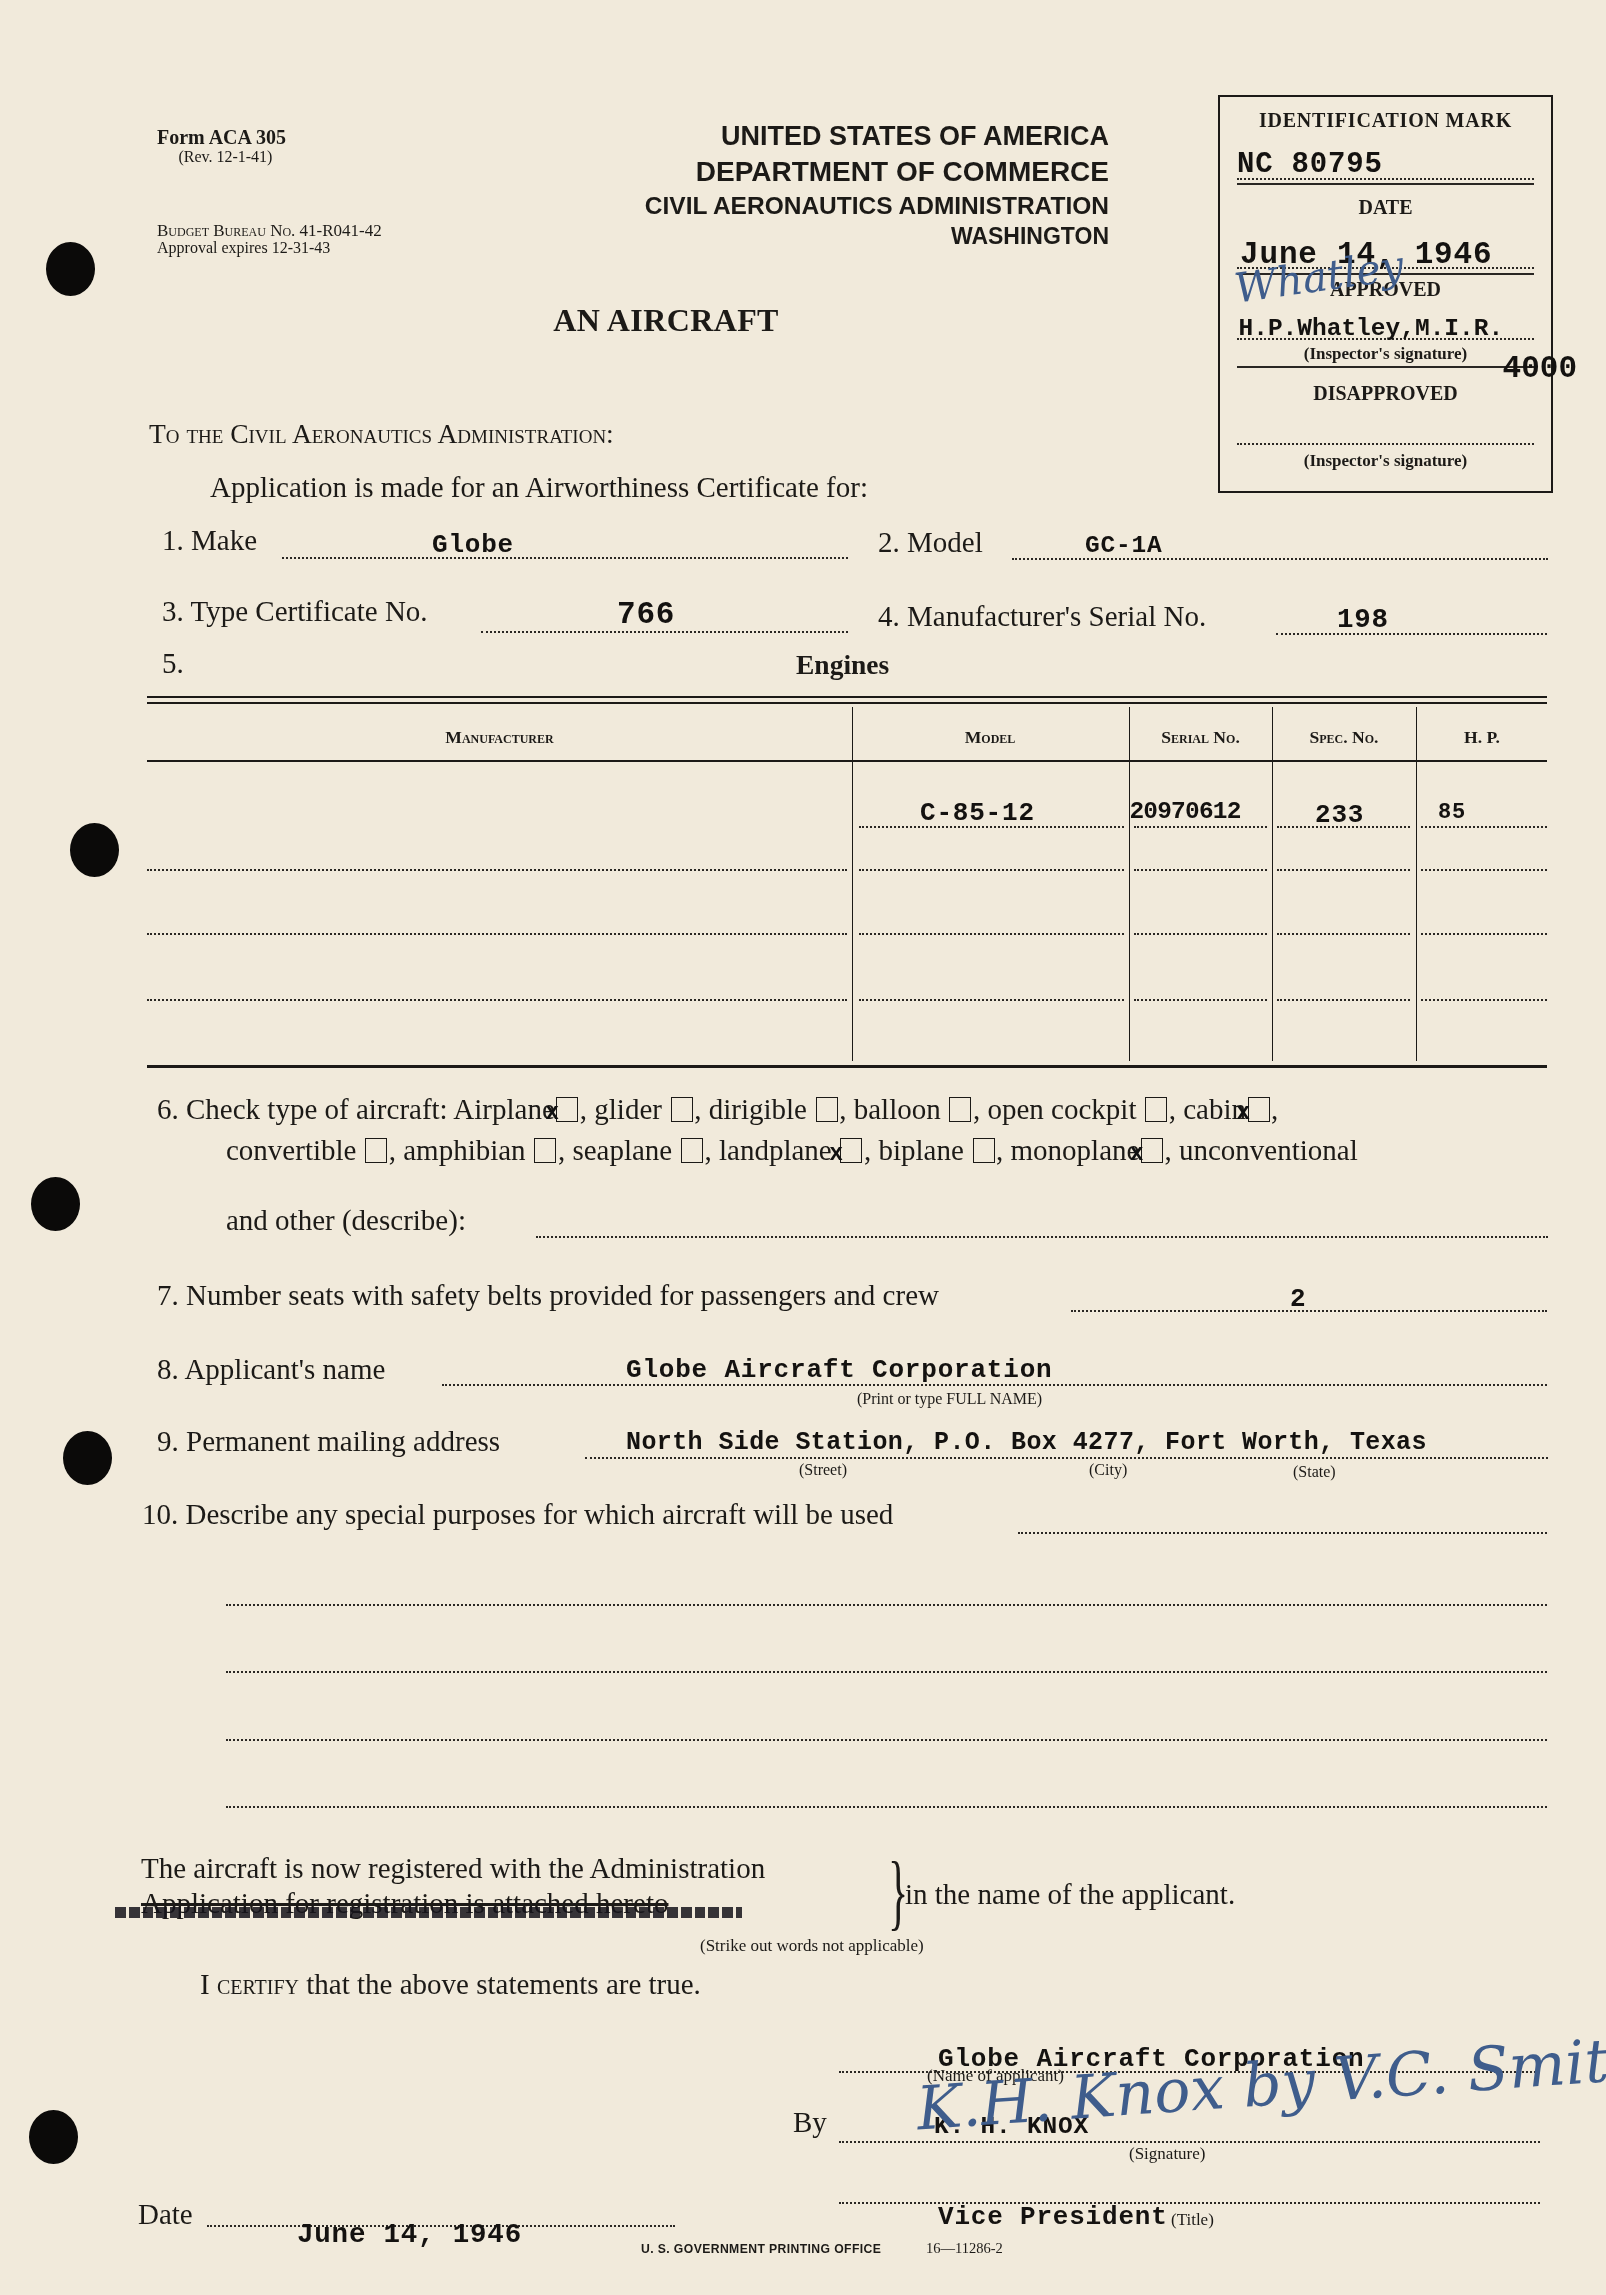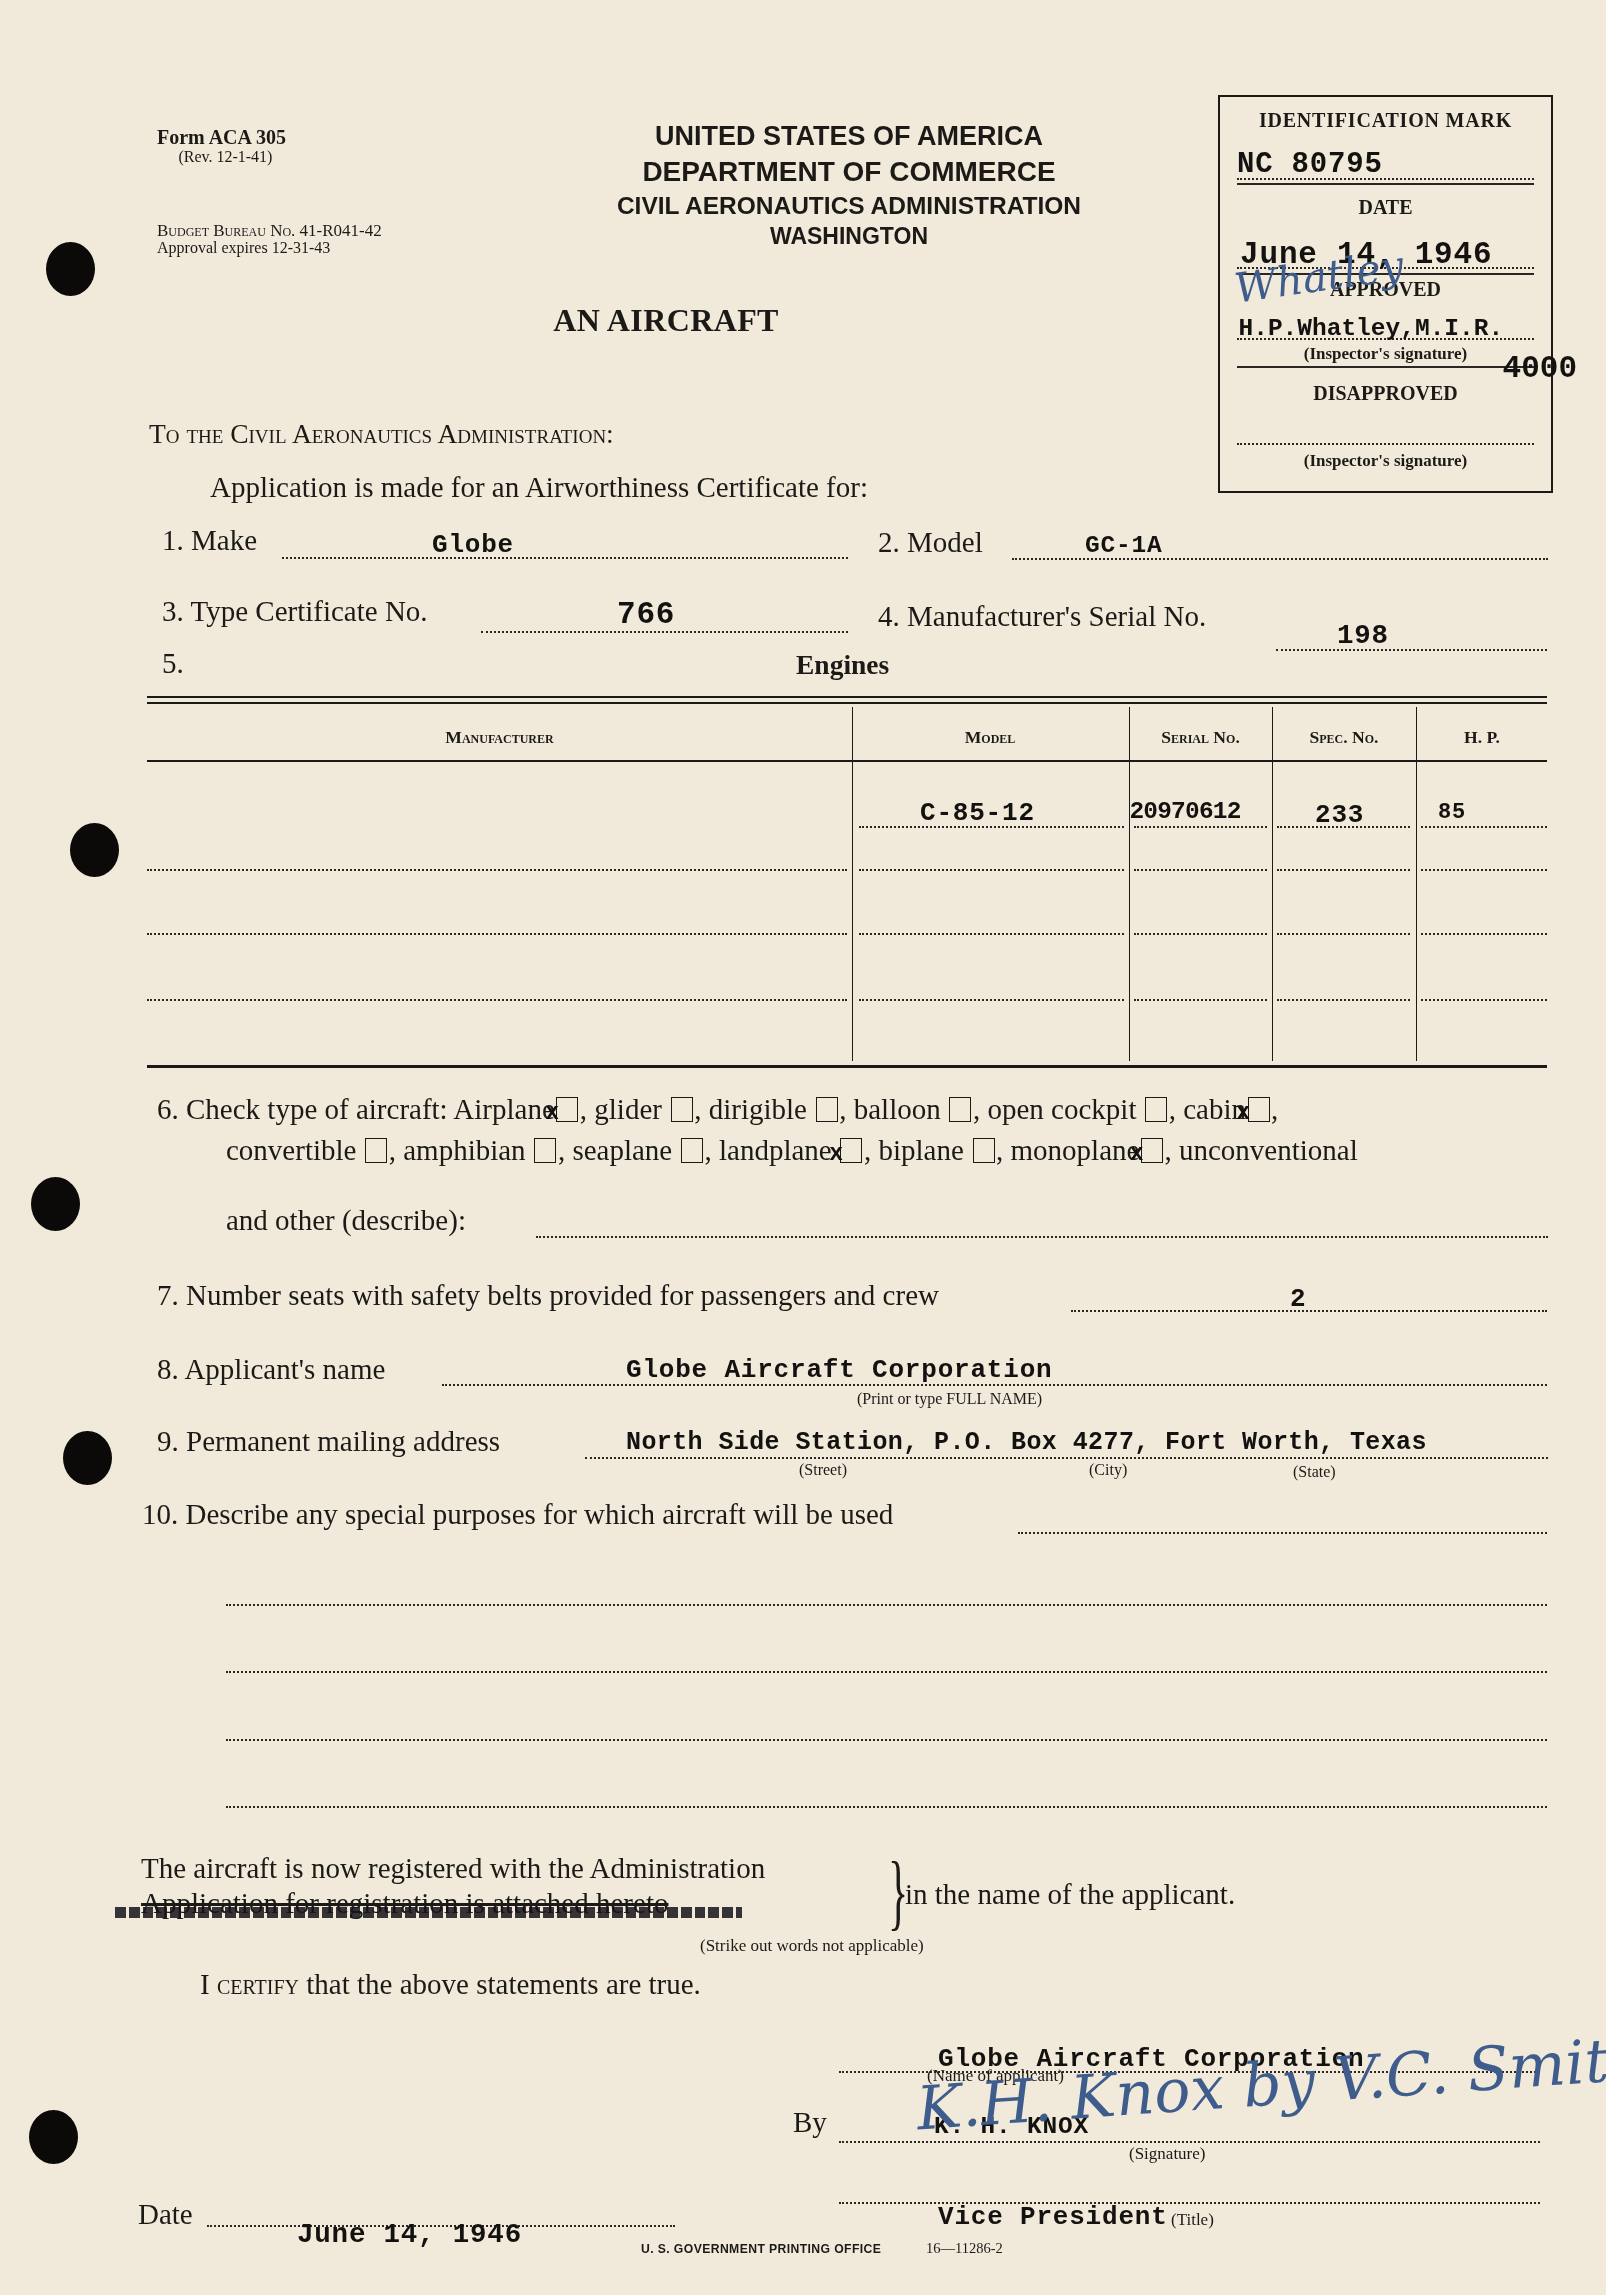--- a/index.html
+++ b/index.html
@@ -34,21 +34,21 @@
 
 <div class="abs" style="left:157px;top:127px;line-height:1;">
   <div style="font-size:20px;font-weight:bold;">Form ACA 305</div>
   <div style="font-size:16px;padding-left:21.4px;margin-top:1.5px;">(Rev. 12-1-41)</div>
 </div>
 <div class="abs" style="left:157px;top:222px;line-height:1.05;">
   <div class="smallcaps" style="font-size:17px;">Budget Bureau No. 41-R041-42</div>
   <div style="font-size:16px;">Approval expires 12-31-43</div>
 </div>
 
-<div class="abs sans center" style="left:589px;top:119px;width:520px;line-height:1.3;">
+<div class="abs sans center" style="left:589px;top:119px;width:520px;line-height:1.3;text-align:right;">
   <div style="font-size:27px;font-weight:bold;">UNITED STATES OF AMERICA</div>
   <div style="font-size:28px;font-weight:bold;">DEPARTMENT OF COMMERCE</div>
   <div style="font-size:24.5px;font-weight:bold;">CIVIL AERONAUTICS ADMINISTRATION</div>
   <div style="font-size:23px;font-weight:bold;">WASHINGTON</div>
 </div>
 
 <div class="abs center" style="left:199px;top:300px;width:934px;font-size:32px;font-weight:bold;letter-spacing:0.4px;line-height:1.3;">
   <div>AN AIRCRAFT</div>
 </div>
 
@@ -86,21 +86,21 @@
 <div class="abs line-text" style="left:878px;top:526px;">2. Model</div>
 <div class="abs dots" style="left:1012px;top:529px;width:536px;height:29px;">
   <span class="typed abs" style="left:73px;top:3.1px;font-size:24.5px;">GC-1A</span>
 </div>
 
 <div class="abs line-text" style="left:162px;top:595px;">3. Type Certificate No.</div>
 <div class="abs dots" style="left:481px;top:600px;width:367px;height:31px;">
   <span class="typed abs" style="left:136px;top:-3.1px;font-size:31px;">766</span>
 </div>
 <div class="abs line-text" style="left:878px;top:600px;">4. Manufacturer's Serial No.</div>
-<div class="abs dots" style="left:1276px;top:604px;width:271px;height:29px;margin-top:16px;">
+<div class="abs dots" style="left:1276px;top:604px;width:271px;height:29px;">
   <span class="typed abs" style="left:61px;top:0;font-size:27.5px;">198</span>
 </div>
 
 <div class="abs line-text" style="left:162px;top:647px;">5.</div>
 <div class="abs" style="left:796px;top:649px;font-size:27.5px;font-weight:bold;">Engines</div>
 
 <div class="abs" style="left:147px;top:696px;width:1400px;height:372px;">
   <div style="position:absolute;left:0;top:0;width:100%;border-top:2.3px solid #1c1a17;"></div>
   <div style="position:absolute;left:0;top:6.1px;width:100%;border-top:2.3px solid #1c1a17;"></div>
   <div style="position:absolute;left:0;bottom:0;width:100%;border-top:3.1px solid #1c1a17;"></div>

